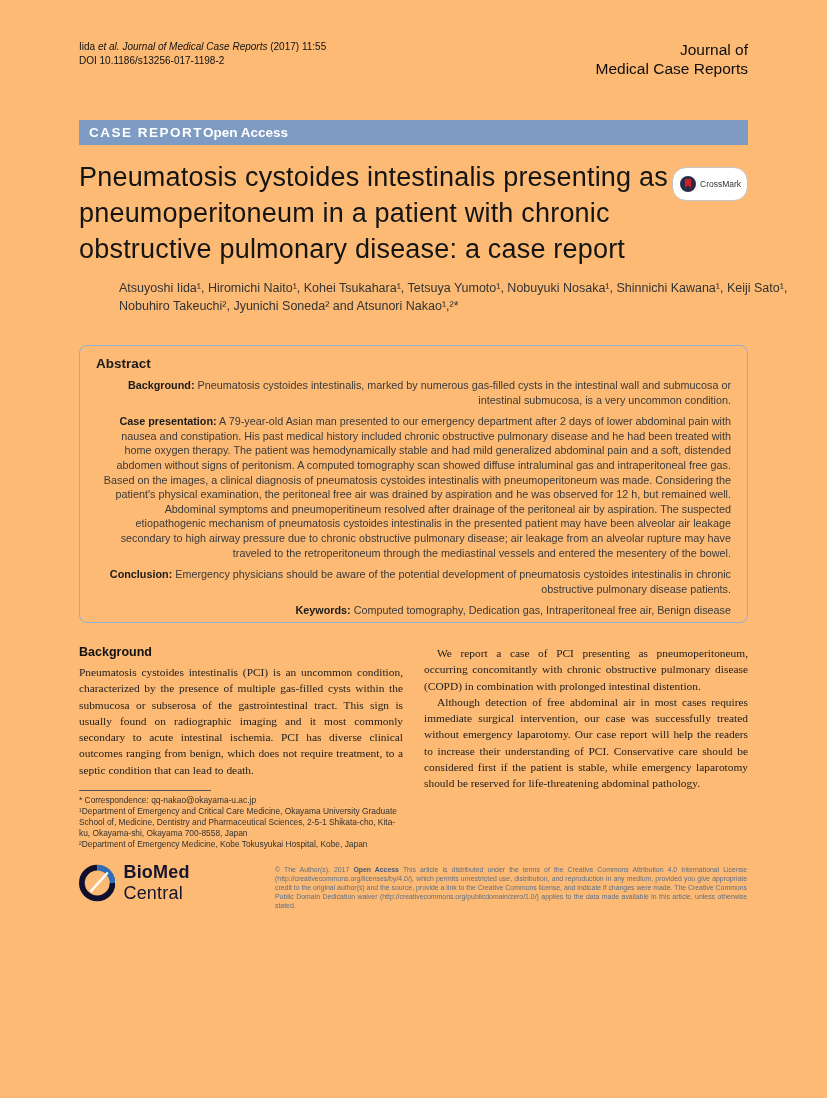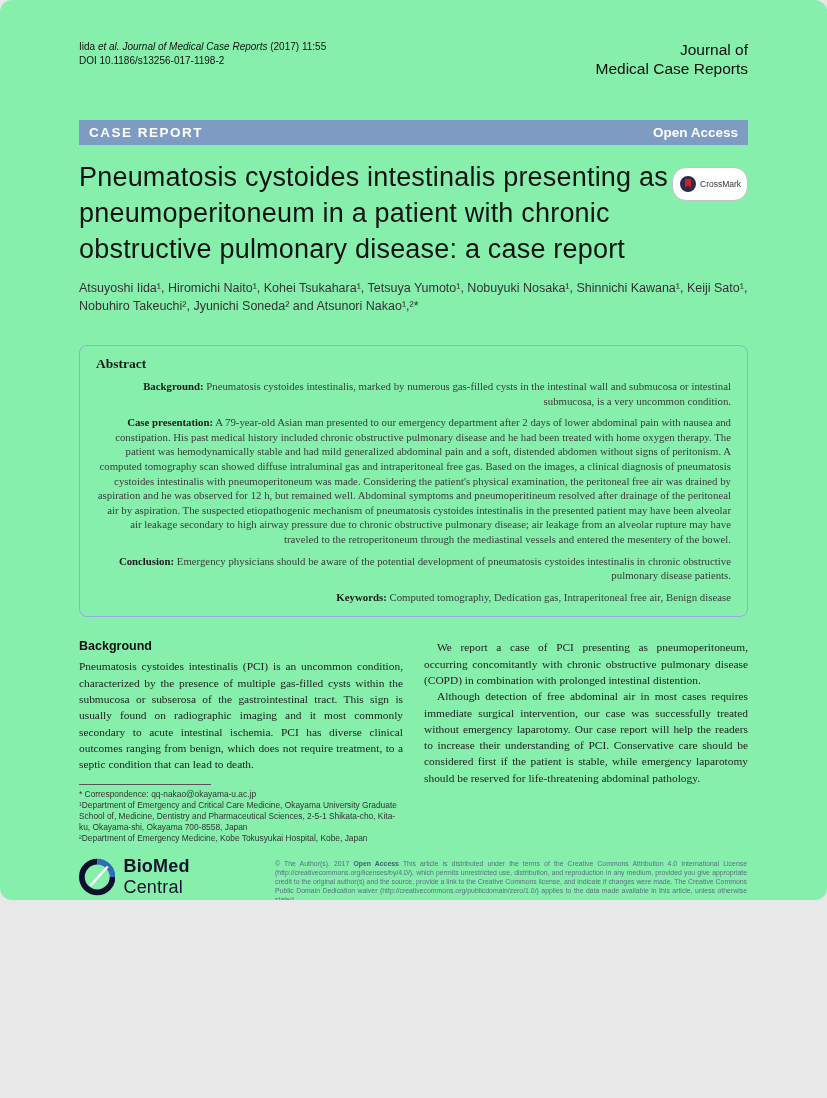--- a/index.html
+++ b/index.html
@@ -1,30 +1,30 @@
 <!DOCTYPE html>
 <html><head>
 <meta charset="utf-8">
 <style>
   * { margin: 0; padding: 0; box-sizing: border-box; }
   html, body { background: #e8e8e8; }
   .page {
-    width: 827px; height: 900px; margin: 0 auto; background: #86efac;
+    width: 827px; height: 1098px; margin: 0 auto; background: #fdba74;
     font-family: "Liberation Sans", sans-serif; color: #222;
-    padding: 40px 79px 0 79px; overflow: hidden; position: relative; border-radius: 12px;
+    padding: 40px 79px 0 79px; overflow: hidden; position: relative;
   }
   
   .top-header { display: flex; justify-content: space-between; align-items: flex-start; }
   .citation { font-size: 10px; line-height: 13.5px; color: #111; }
   .citation .ital { font-style: italic; }
   .journal-name { text-align: right; font-size: 15.5px; line-height: 19px; color: #0d0d0d; }
   
   .banner {
     margin-top: 42px; height: 25px; background: #7e9cc3; color: #ffffff;
-    display: flex; justify-content: space-between; align-items: center;
+    display: flex; align-items: center;
     padding: 0 10px; font-size: 13.5px; font-weight: bold;
   }
   .banner .type { letter-spacing: 1.5px; }
   
   .title-row { display: flex; justify-content: space-between; align-items: flex-start; margin-top: 14px; }
   h1.title {
     font-size: 27px; line-height: 36px; font-weight: 400; color: #141414;
     width: 600px; letter-spacing: 0.2px;
   }
   .crossmark {
@@ -35,26 +35,25 @@
   .crossmark .cm-icon {
     width: 16px; height: 16px; background: #2b2b47; border-radius: 50%;
     position: relative; flex: none;
   }
   .crossmark .cm-icon::after {
     content: ""; position: absolute; left: 5px; top: 3px; width: 6px; height: 9px;
     background: #cf2027; clip-path: polygon(0 0, 100% 0, 100% 100%, 50% 70%, 0 100%);
   }
   .crossmark .cm-label { font-size: 8.5px; color: #333; }
   
-  .authors { margin-top: 12px; font-size: 12.5px; line-height: 18px; color: #333; width: 680px; }
+  .authors { margin-top: 12px; font-size: 12.5px; line-height: 18px; color: #333; width: 680px; margin-left: 40px; }
   
   .abstract-box {
     margin-top: 30px; border: 1px solid #8fb0d1; border-radius: 8px;
-    padding: 10px 16px 12px 16px;
-    font-family: Liberation Serif, serif;
+    padding: 10px 16px 4px 16px;
   }
   .abstract-box h2 { font-size: 13.5px; font-weight: bold; color: #1a1a1a; margin-bottom: 6px; }
   .abstract-box p { font-size: 10.8px; line-height: 14.6px; color: #3a3a3a; margin: 7px 0 0 0; text-align: right; }
   .abstract-box p b { color: #1a1a1a; }
   
   .columns { display: flex; gap: 21px; margin-top: 22px; font-family: "Liberation Serif", serif; }
   .col { width: 324px; }
   .col h3 { font-family: "Liberation Sans", sans-serif; font-size: 12.5px; font-weight: bold; color: #111; margin-bottom: 5px; }
   .col p { font-size: 11.4px; line-height: 16.3px; color: #1c1c1c; text-align: justify; }
   .col p.indent { text-indent: 13px; }

